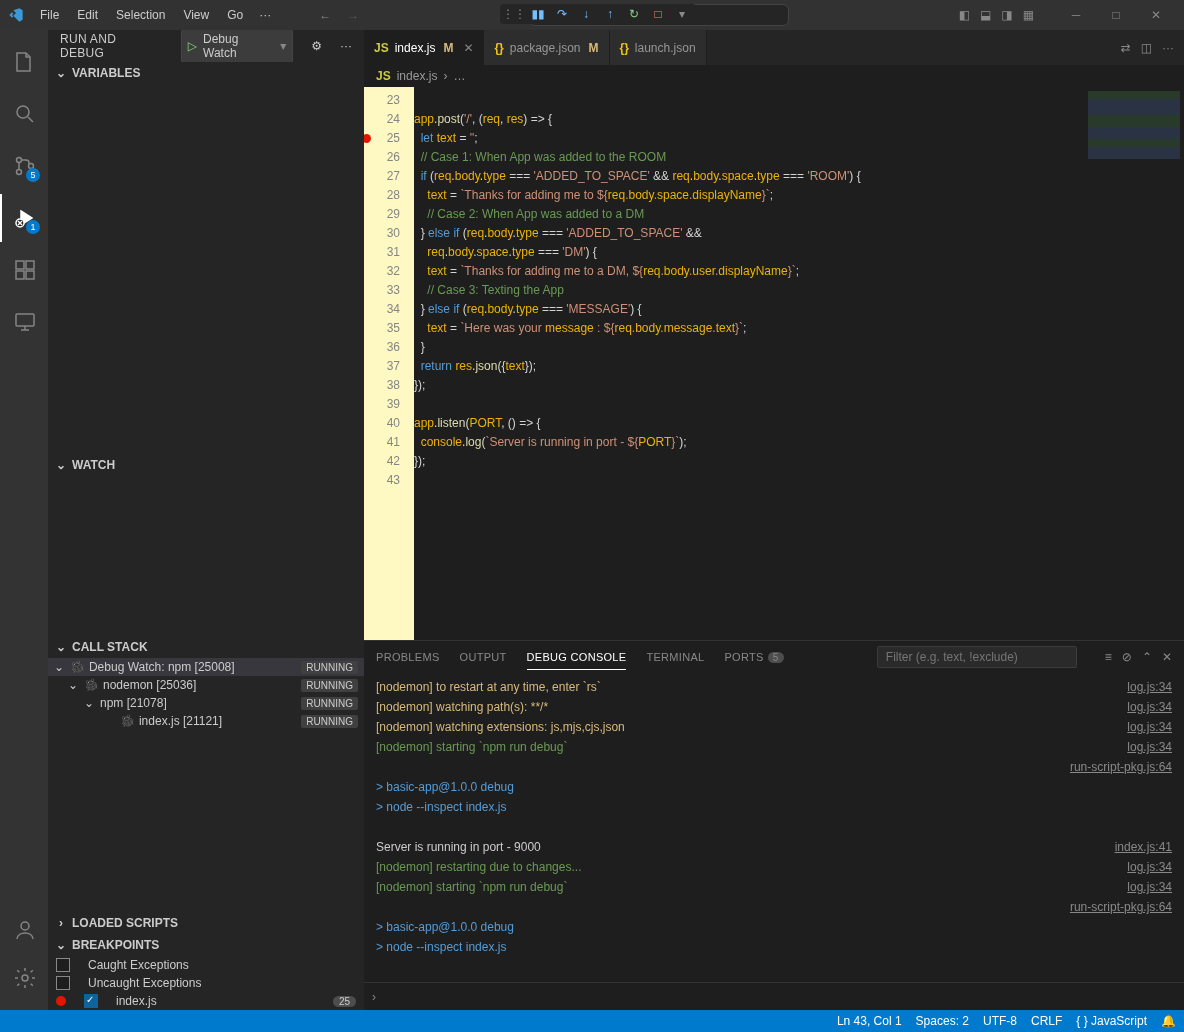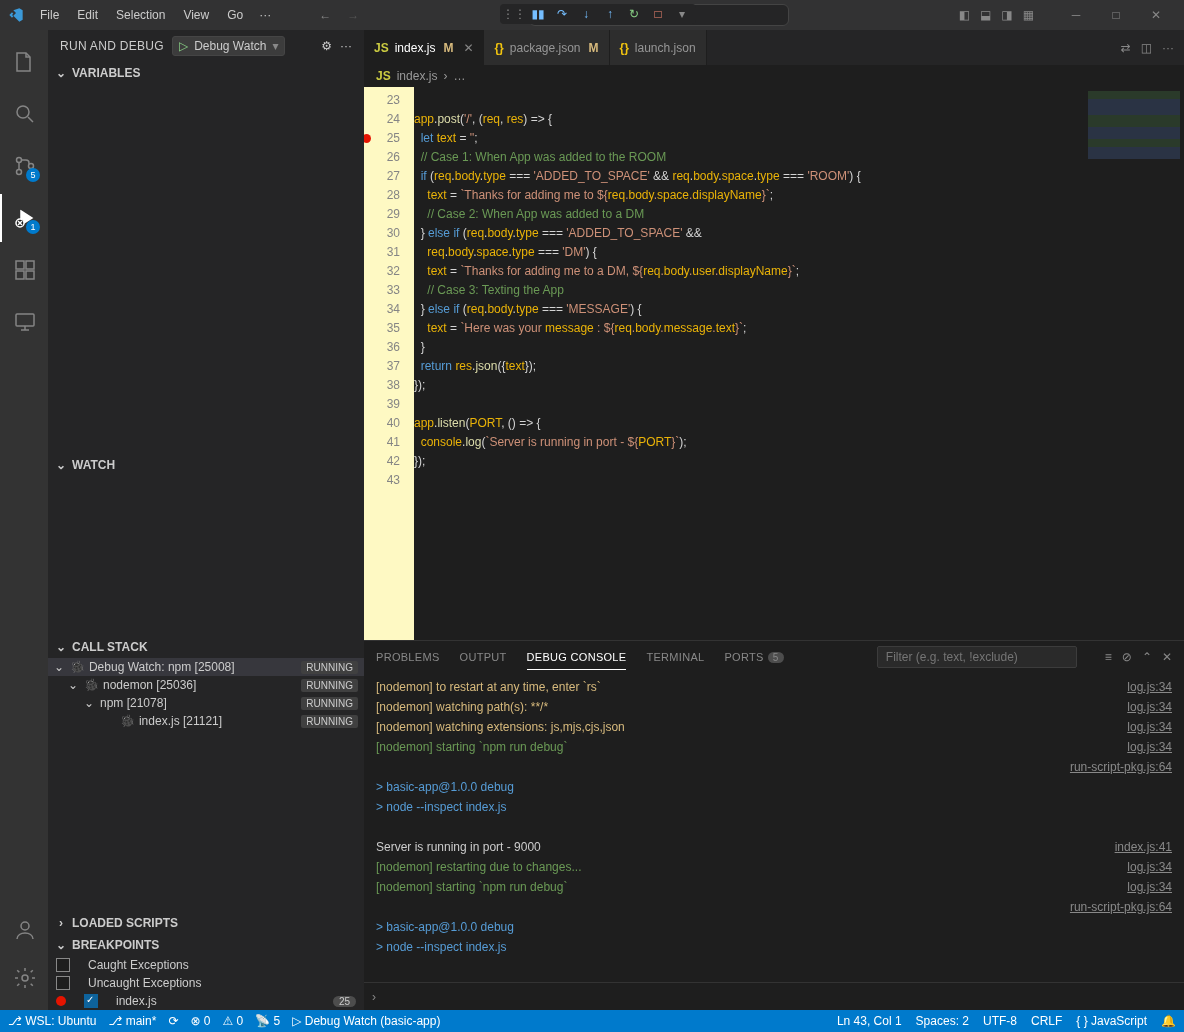--- a/index.html
+++ b/index.html
@@ -16,21 +16,21 @@
 .titlebar .right{display:flex;gap:10px;color:#888;align-items:center}
 .titlebar .winbtns{display:flex;gap:0;margin-left:12px}
 .titlebar .winbtn{width:40px;height:28px;display:flex;align-items:center;justify-content:center;cursor:pointer}
 .main{flex:1;display:flex;overflow:hidden}
 .activitybar{width:48px;background:#333;display:flex;flex-direction:column;align-items:center;padding-top:8px;gap:4px}
 .activitybar .aicon{width:48px;height:48px;display:flex;align-items:center;justify-content:center;color:#858585;cursor:pointer;position:relative;border-left:2px solid transparent}
 .activitybar .aicon.active{color:#fff;border-left-color:#fff}
 .activitybar .badge{position:absolute;bottom:8px;right:8px;background:#007acc;color:#fff;border-radius:8px;min-width:14px;height:14px;font-size:9px;display:flex;align-items:center;justify-content:center;padding:0 3px}
 .activitybar .bottom{margin-top:auto;margin-bottom:8px}
 .sidebar{width:316px;background:#252526;display:flex;flex-direction:column;overflow:hidden}
-.sidebar .header{height:32px;display:flex;align-items:center;padding:0 12px;gap:8px;font-size:11px;color:#ccc}
+.sidebar .header{height:32px;display:flex;align-items:center;padding:0 12px;gap:18px;font-size:11px;color:#ccc}
 .sidebar .header .title{font-weight:400;letter-spacing:.3px}
 .sidebar .header .config{display:flex;align-items:center;background:#3c3c3c;border:1px solid #454545;border-radius:3px;padding:2px 6px;gap:6px}
 .sidebar .header .play{color:#89d185}
 .sidebar .header .gear{margin-left:auto}
 .section-hdr{height:22px;display:flex;align-items:center;padding:0 6px;background:#252526;color:#ccc;font-size:11px;font-weight:700;cursor:pointer;gap:4px}
 .section-hdr .chev{width:14px;text-align:center;color:#ccc}
 .section-body{flex:0 0 auto}
 .callstack-item{display:flex;align-items:center;padding:2px 6px 2px 0;gap:4px;font-size:13px;color:#ccc}
 .callstack-item.lvl0{padding-left:6px;background:#37373d}
 .callstack-item.lvl1{padding-left:20px}
@@ -417,29 +417,20 @@
           </div>
         <div class="panel-input">
           <span>›</span>
         </div>
       </div>
     </div>
   </div>
 </div>
 
 <div class="statusbar">
-  <div id="sbleft" style="display:flex;gap:12px">
-      <span class="sbitem">⎇ WSL: Ubuntu</span>
-      <span class="sbitem">⎇ main*</span>
-      <span class="sbitem">⟳ </span>
-      <span class="sbitem">⊗ 0</span>
-      <span class="sbitem">⚠ 0</span>
-      <span class="sbitem">📡 5</span>
-      <span class="sbitem">▷ Debug Watch (basic-app)</span>
-    </div>
   <div class="right" id="sbright">
       <span class="sbitem">Ln 43, Col 1</span>
       <span class="sbitem">Spaces: 2</span>
       <span class="sbitem">UTF-8</span>
       <span class="sbitem">CRLF</span>
       <span class="sbitem">{ } JavaScript</span>
       <span class="sbitem">🔔</span>
     </div>
 </div>
 

